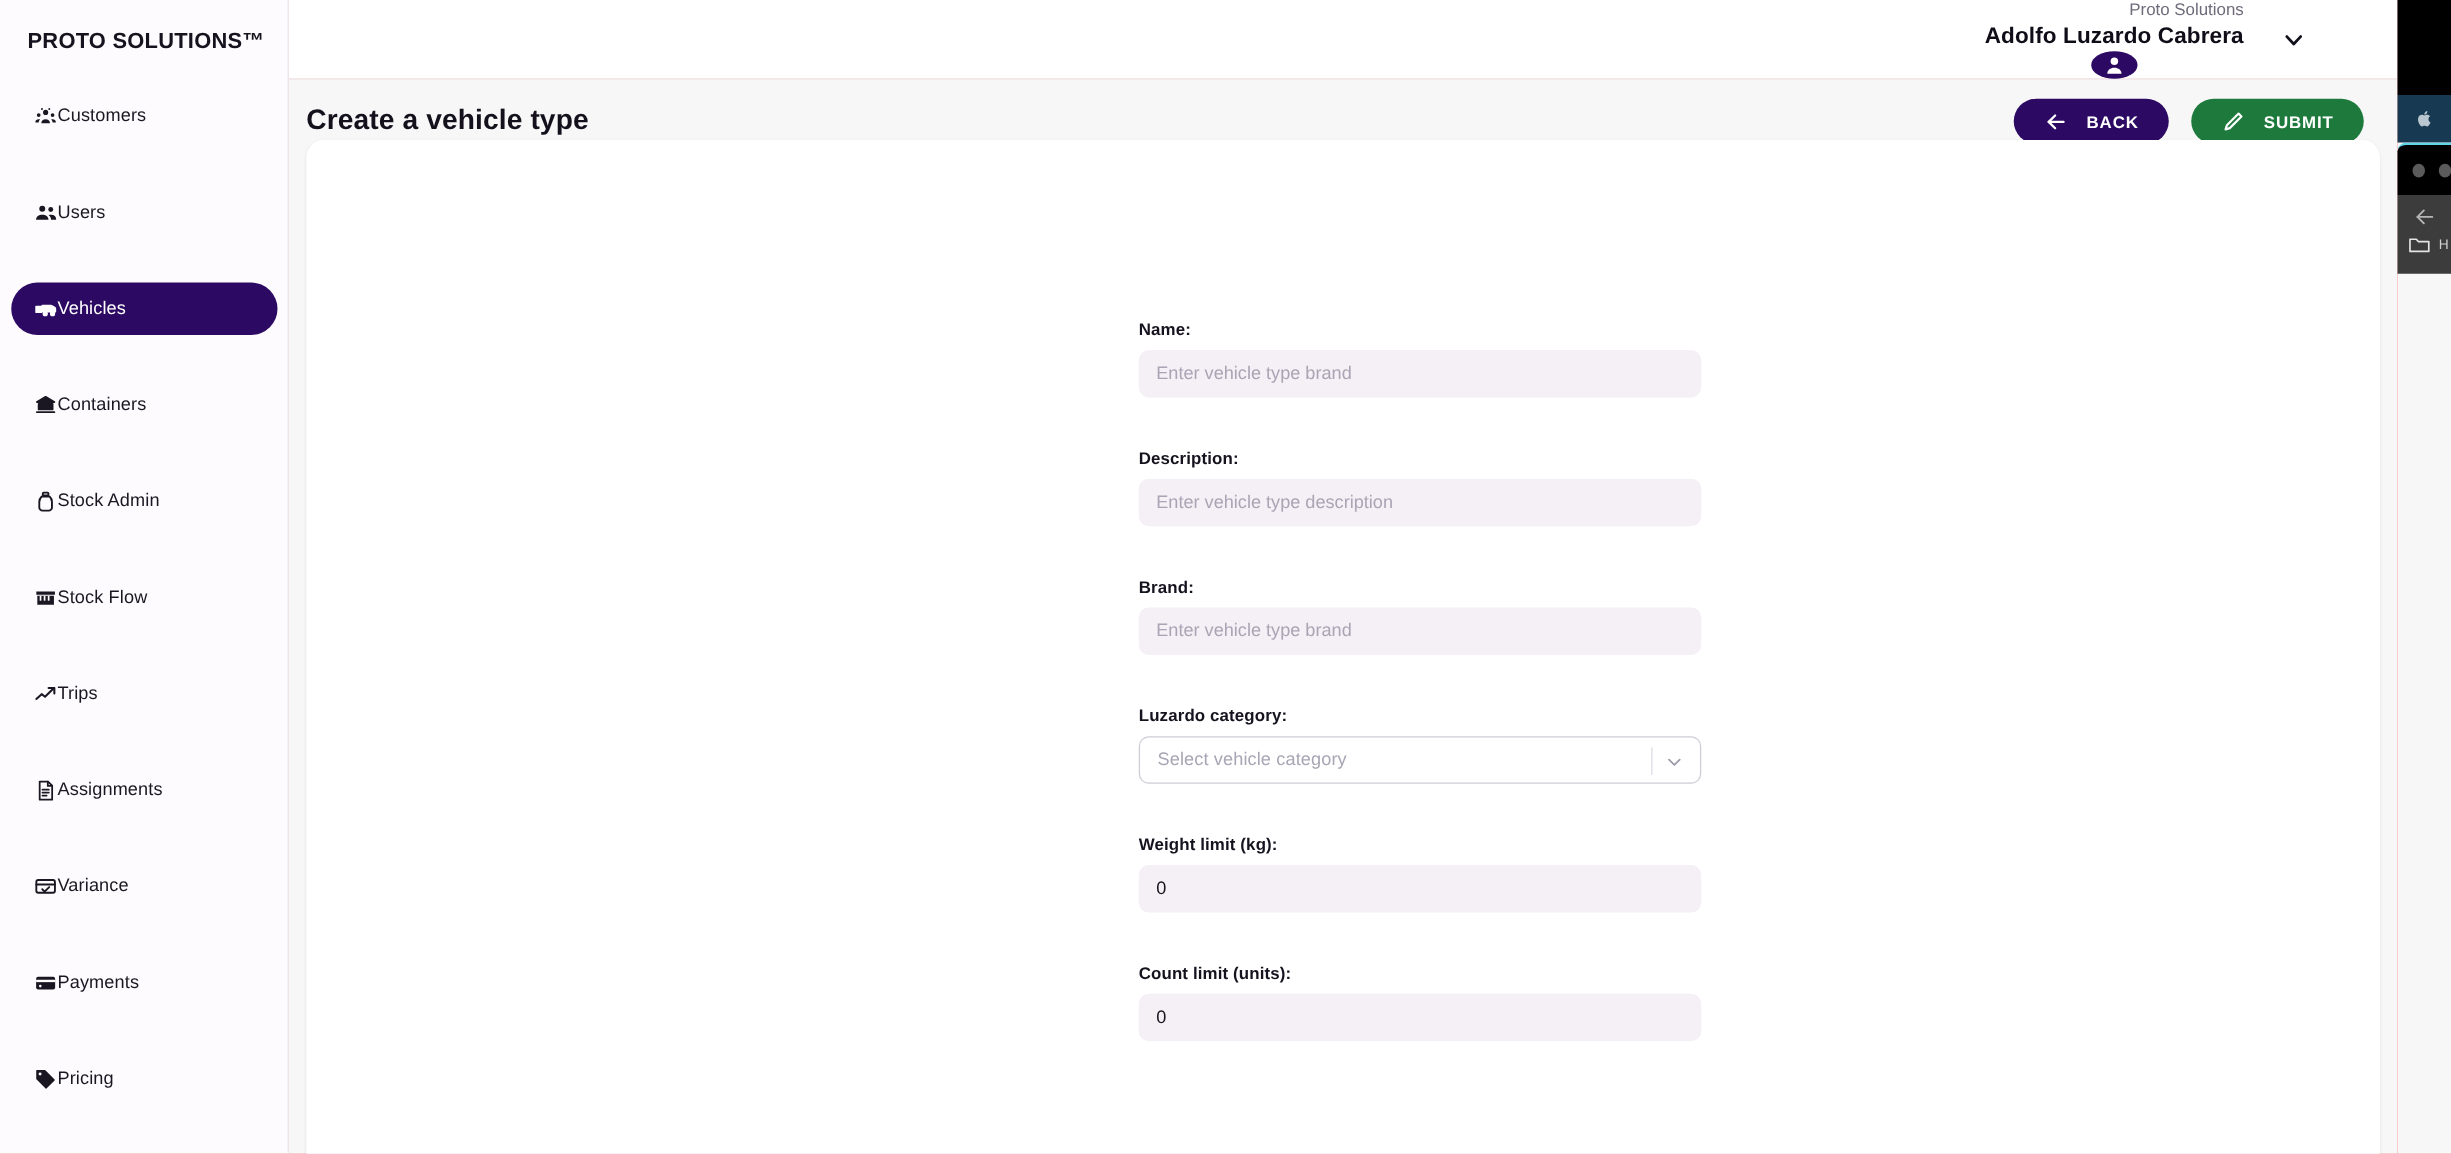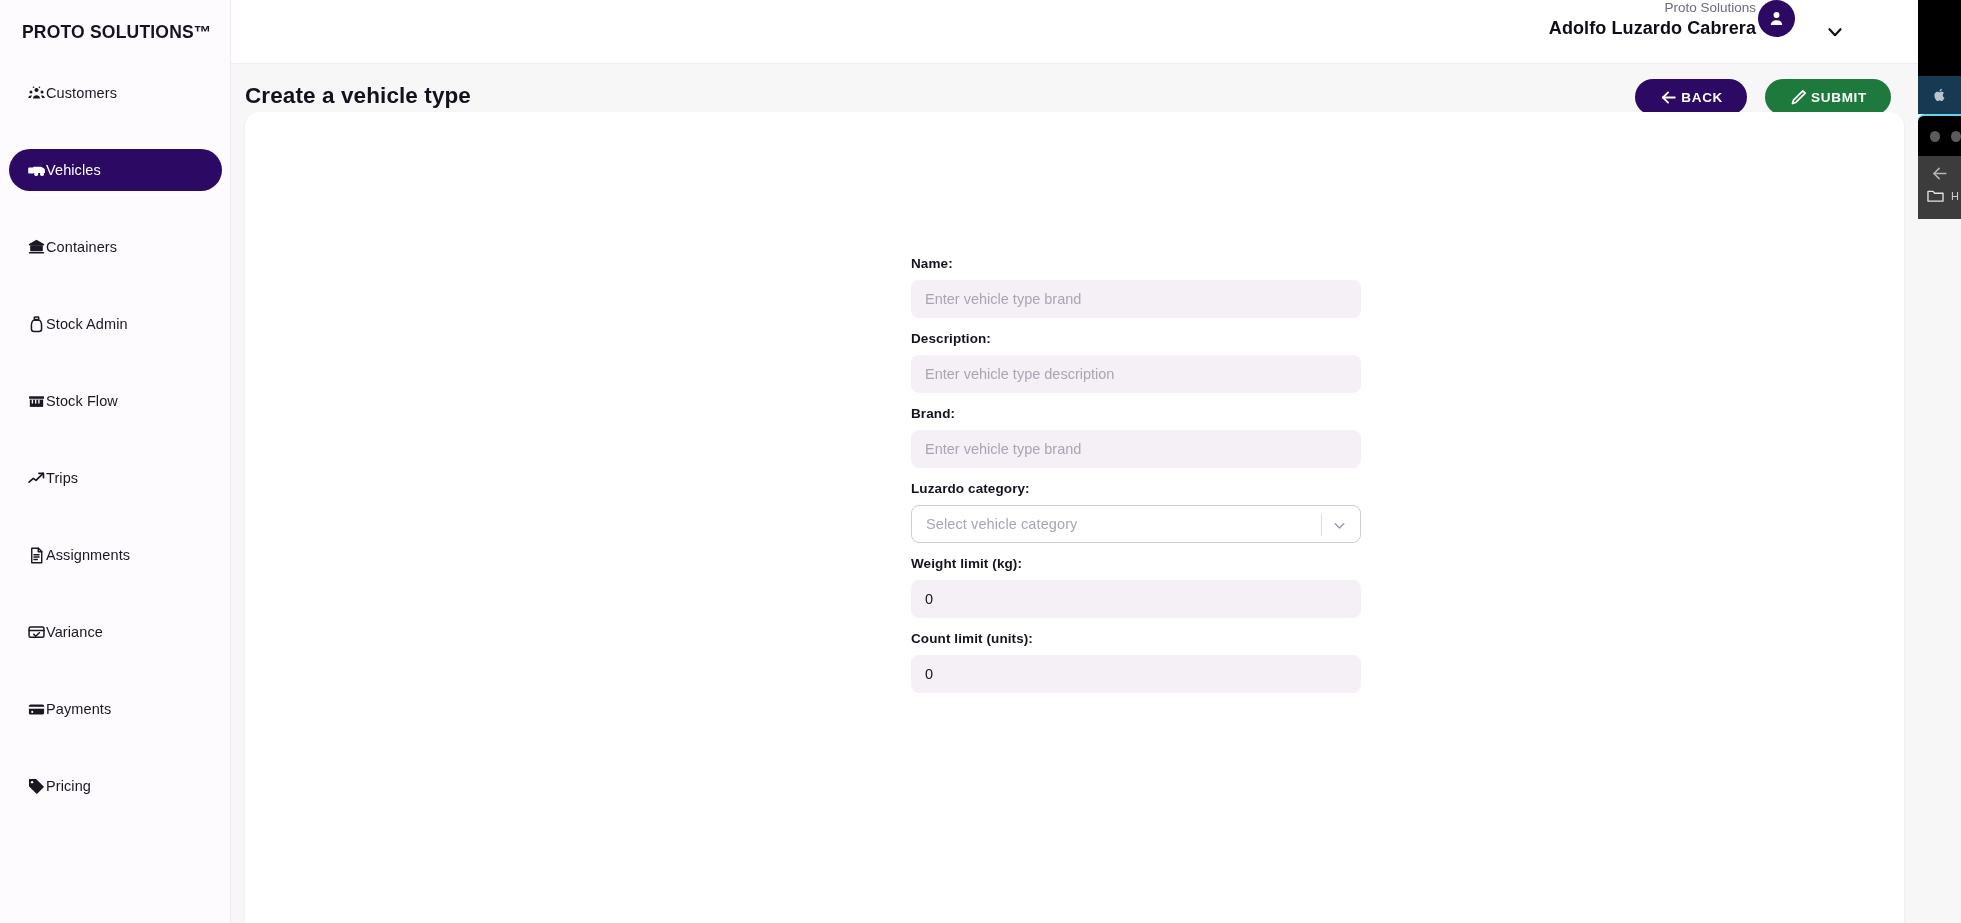--- a/index.html
+++ b/index.html
@@ -78,21 +78,23 @@
     height: 63px;
     background: #ffffff;
     z-index: 4;
   }
   #user-block {
     position: absolute;
     right: 123px;
     top: 0;
     height: 63px;
     display: flex;
+    align-items: center;
     gap: 2px;
+    flex-direction: column;
   }
   #user-text {
     text-align: right;
     line-height: 1.25;
   }
   #org-name {
     font-size: 13.5px;
     color: #6f6b7b;
     font-weight: 400;
   }
@@ -146,21 +148,21 @@
   #page-actions {
     position: absolute;
     right: 27px; top: 15px;
     display: flex;
     align-items: center;
     gap: 18px;
   }
   .act-btn {
     display: flex;
     align-items: center;
-    gap: 3px;
+    gap: 15px;
     height: 36px;
     padding: 0 24px;
     border: none;
     border-radius: 18px;
     color: #ffffff;
     font-family: "Liberation Sans", sans-serif;
     font-size: 13.5px;
     font-weight: 700;
     letter-spacing: .7px;
     cursor: pointer;
@@ -178,21 +180,21 @@
     background: #ffffff;
     border-radius: 14px;
     box-shadow: 0 1px 3px rgba(20,16,40,.07), 0 1px 1px rgba(20,16,40,.04);
   }
   #form {
     position: absolute;
     left: 666px;
     top: 144px;
     width: 450px;
   }
-  .field + .field { margin-top: 13px; }
+  .field + .field { margin-top: 41px; }
   .field-label {
     font-size: 13.5px;
     font-weight: 700;
     color: #16131f;
     letter-spacing: .1px;
     margin-bottom: 9px;
     display: block;
   }
   .field-input {
     display: block;
@@ -298,20 +300,31 @@
               <path d="M7.6 18.4c0-2.6 2-4.1 4.4-4.1s4.4 1.5 4.4 4.1z"></path>
               <circle cx="5" cy="10.2" r="1.9"></circle>
               <path d="M1.6 17.6c0-2 1.5-3.1 3.4-3.1.5 0 1 .08 1.4.23-.9.8-1.4 1.9-1.5 2.87z"></path>
               <circle cx="19" cy="10.2" r="1.9"></circle>
               <path d="M22.4 17.6h-3.3c-.1-.97-.6-2.07-1.5-2.87.4-.15.9-.23 1.4-.23 1.9 0 3.4 1.1 3.4 3.1z"></path>
               <circle cx="8.3" cy="4" r="1"></circle>
               <circle cx="15.7" cy="4" r="1"></circle>
             </svg>
           </span>
           <span class="nav-label">Customers</span>
+        </div>
+        <div class="nav-item">
+          <span class="nav-icon">
+            <svg viewBox="0 0 24 24" fill="currentColor">
+              <circle cx="8.6" cy="7.6" r="3"></circle>
+              <path d="M2.3 18.8c0-3.3 2.7-5.1 6.3-5.1s6.3 1.8 6.3 5.1z"></path>
+              <circle cx="17.2" cy="8.4" r="2.5"></circle>
+              <path d="M22.6 18.8h-5.1c-.1-2-1-3.7-2.5-4.8.8-.3 1.7-.45 2.7-.45 3 0 4.9 1.6 4.9 4.5z"></path>
+            </svg>
+          </span>
+          <span class="nav-label">Users</span>
         </div>
         <div class="nav-item active">
           <span class="nav-icon">
             <svg viewBox="0 0 24 24" fill="none" stroke="currentColor" stroke-width="1.7" stroke-linecap="round" stroke-linejoin="round">
               <path d="M2.4 9.2h5.2v5.6H2.4z" fill="currentColor"></path>
               <path d="M8.6 14.4h13.2v-3.1c0-.5-.25-.95-.7-1.2l-3.1-1.7a1.6 1.6 0 00-.77-.2H8.6z" fill="currentColor"></path>
               <circle cx="11.6" cy="16.4" r="1.9" fill="#fff" stroke="currentColor" stroke-width="1.5"></circle>
               <circle cx="19" cy="16.4" r="1.9" fill="#fff" stroke="currentColor" stroke-width="1.5"></circle>
             </svg>
           </span>

